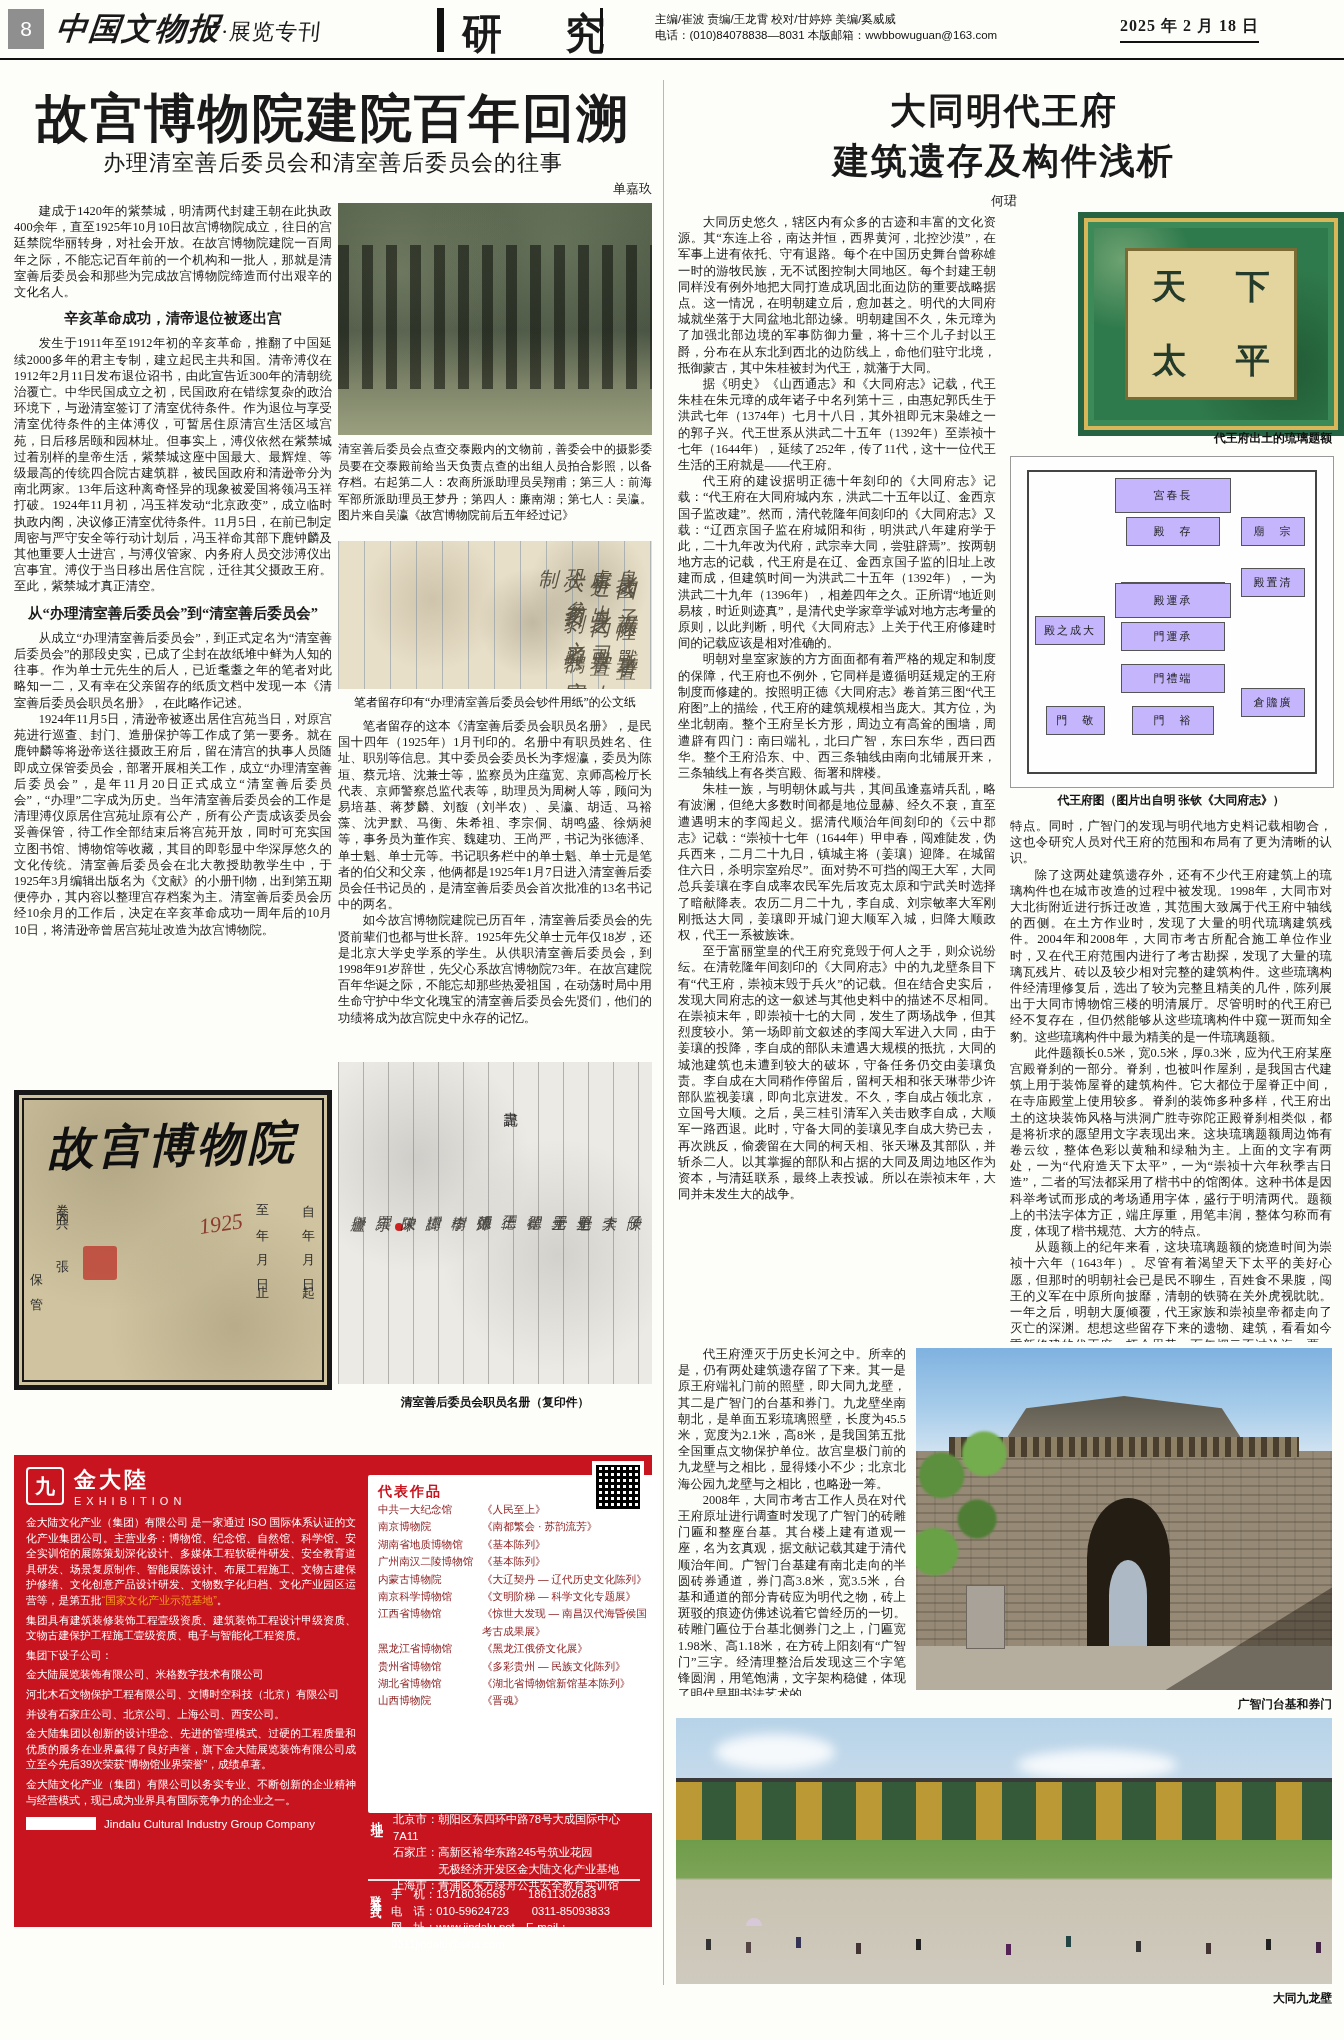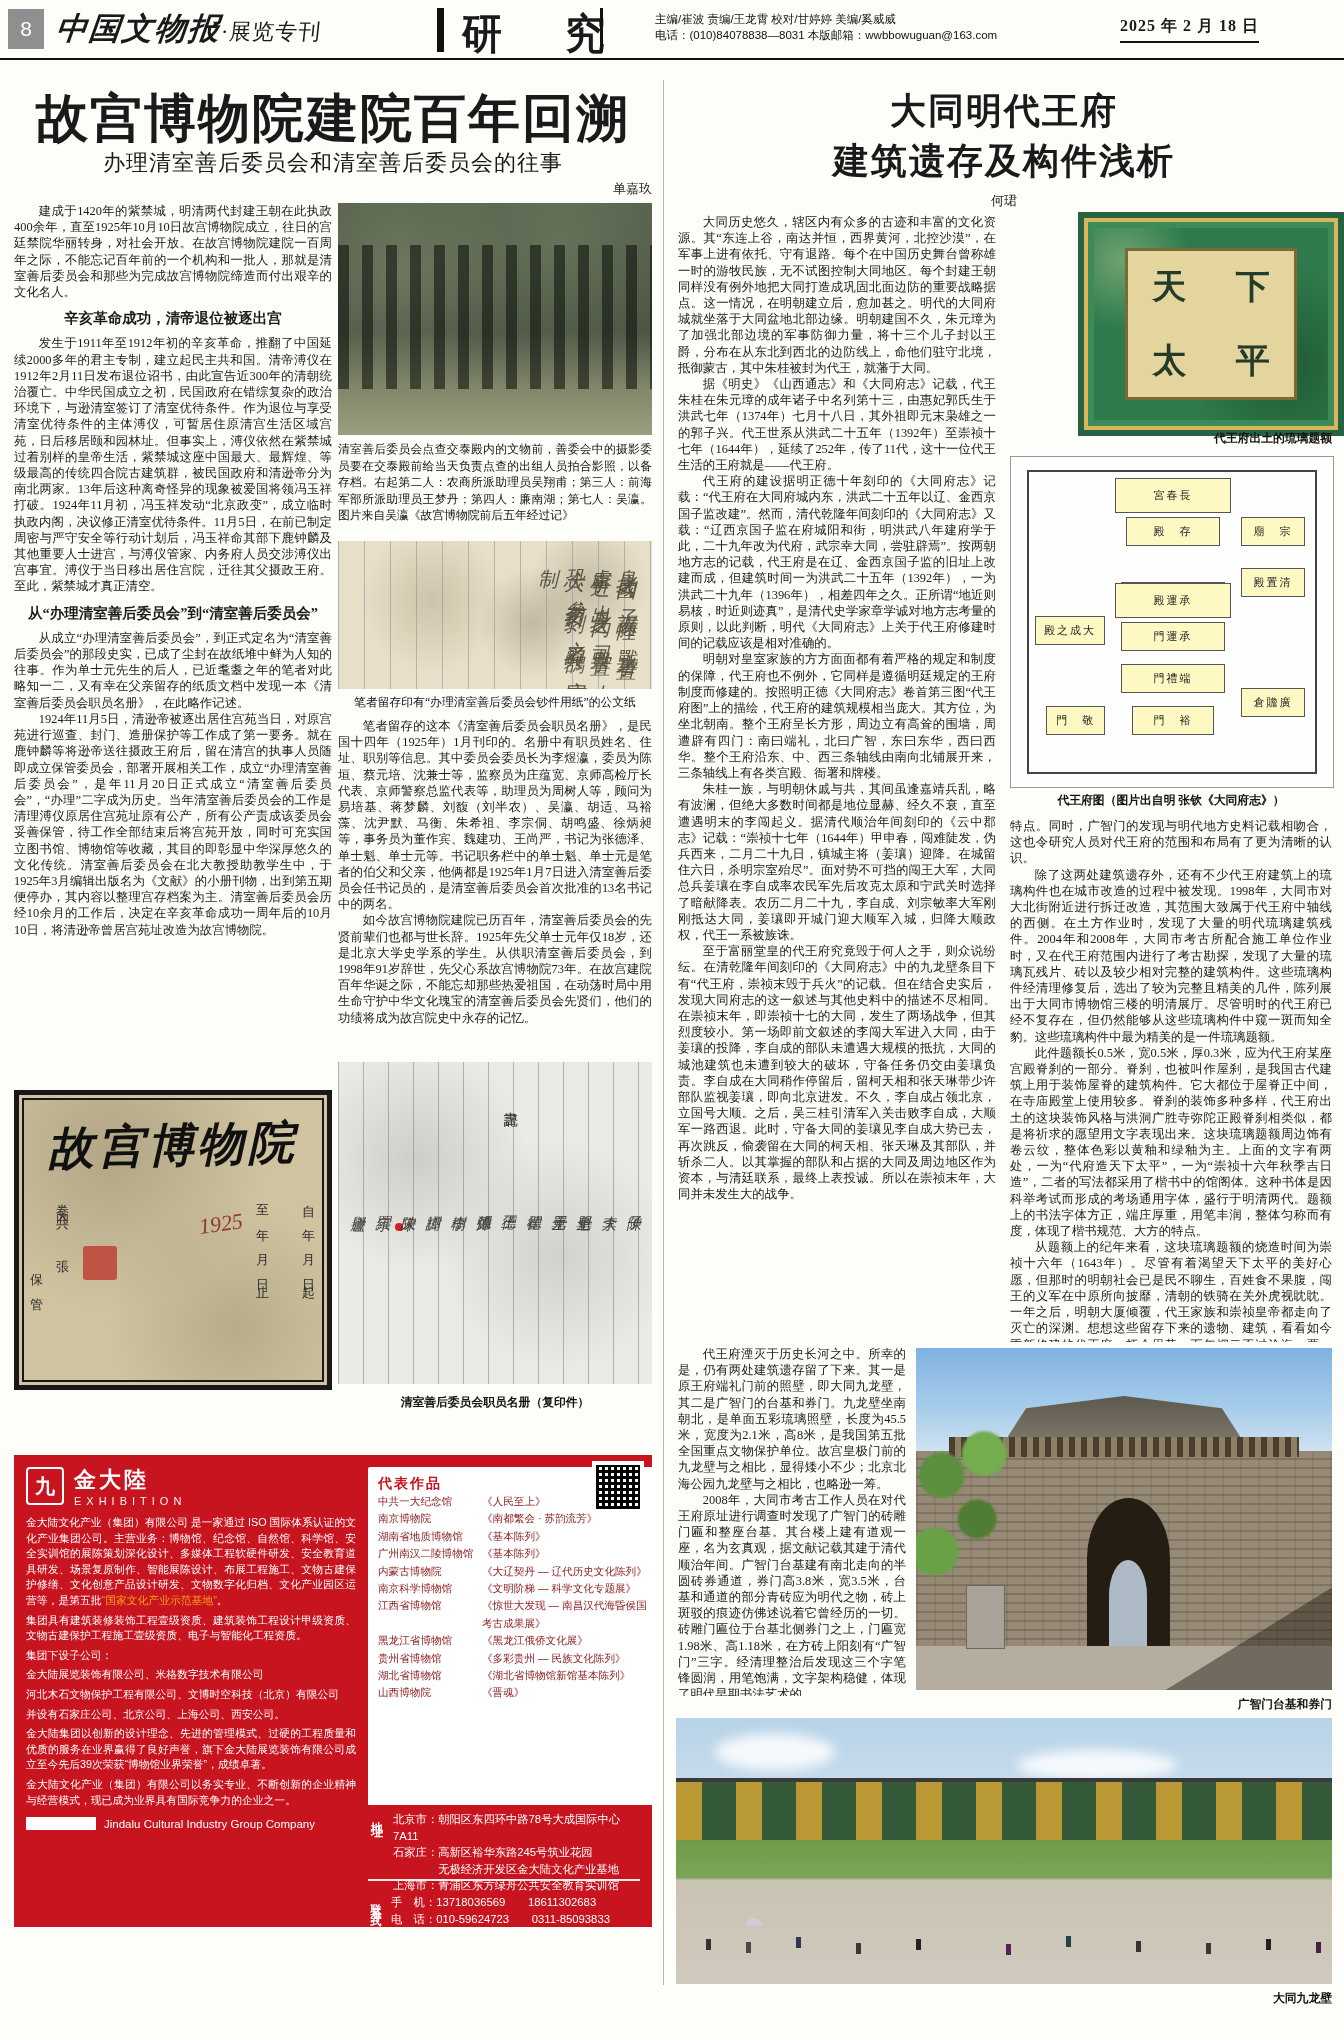--- a/index.html
+++ b/index.html
@@ -65,21 +65,21 @@
   .reddot{position:absolute;width:8px;height:8px;border-radius:50%;background:#c22;}
   .tile-photo{background:
      radial-gradient(circle at 15% 20%, rgba(255,255,200,.3), transparent 25%),
      radial-gradient(circle at 80% 70%, rgba(20,60,30,.5), transparent 40%),
      #2f7a4c;border:6px solid #256342;box-shadow:inset 0 0 0 4px #d8b65a, inset 0 0 0 10px #3c8a58;}
   .tile-inner{position:absolute;inset:14% 16%;background:#e4d49e;border:3px solid #7a6a33;
      display:grid;grid-template-columns:1fr 1fr;align-items:center;justify-items:center;}
   .tile-inner span{font-size:34px;font-weight:900;color:#243a2a;}
   .map-photo{background:#fefefe;border:1px solid #999;}
   .map-outer{position:absolute;inset:4% 5%;border:2px solid #444;}
-  .map-cell{position:absolute;border:1.5px solid #555;background:#fef9c3;display:flex;align-items:center;justify-content:center;
+  .map-cell{position:absolute;border:1.5px solid #555;background:#c4b5fd;display:flex;align-items:center;justify-content:center;
      font-size:11px;letter-spacing:2px;color:#222;}
   .gate-photo{background:linear-gradient(180deg,#7fb2e0 0%,#a8cdea 18%,#cfe2f1 30%,#8a8070 31%,#8a8070 100%);}
   .gate-wall{position:absolute;left:0;top:30%;width:100%;height:58%;
      background:repeating-linear-gradient(0deg, rgba(60,52,40,.25) 0 2px, transparent 2px 9px),
      repeating-linear-gradient(90deg, rgba(60,52,40,.12) 0 2px, transparent 2px 18px),#968a76;}
   .gate-fret{position:absolute;left:8%;top:26%;width:84%;height:6%;background:
      repeating-linear-gradient(90deg,#4a3f2e 0 6px,#8d8064 6px 12px);}
   .gate-roof{position:absolute;left:22%;top:14%;width:56%;height:12%;background:linear-gradient(180deg,#5d594e,#7a7466);
      clip-path:polygon(0 100%,8% 30%,50% 0,92% 30%,100% 100%);}
   .gate-arch{position:absolute;left:41%;top:44%;width:20%;height:44%;background:#241d14;border-radius:50% 50% 0 0/40% 40% 0 0;}
@@ -102,21 +102,21 @@
      box-shadow:40px 3px 0 #544,90px -2px 0 #335,150px 4px 0 #433,210px 0 0 #222,300px 5px 0 #525,360px -3px 0 #244,430px 2px 0 #333,500px 4px 0 #433,560px 0 0 #222,610px 3px 0 #424;}
   .umbrella{position:absolute;width:16px;height:8px;border-radius:8px 8px 0 0;background:#d8c9d8;}
   
   .adbox{background:#c8141f;color:#fff;font-family:"Liberation Sans","DejaVu Sans",sans-serif;}
   .ad-p{font-size:10.8px;line-height:15.6px;text-align:justify;margin-bottom:4px;}
   .ad-hl{color:#f5a11c;}
   .ad-logo-mark{width:34px;height:34px;border:2px solid #fff;border-radius:4px;display:flex;align-items:center;justify-content:center;
      font-size:20px;font-weight:bold;color:#fff;}
   .ad-logo-cn{font-size:22px;font-weight:bold;letter-spacing:3px;}
   .ad-logo-en{font-size:11px;letter-spacing:5px;opacity:.95;}
-  .panel{background:#fff;color:#8d1f20;border-radius:2px;}
+  .panel{background:#fff;color:#8d1f20;border-radius:2px;margin-top:8px;}
   .panel-title{color:#c8141f;font-weight:bold;font-size:14px;letter-spacing:2px;}
   .prow{display:flex;font-size:10.6px;line-height:17.4px;}
   .prow .m{width:104px;flex:none;}
   .prow .t{flex:1;}
   .qr{background:
      repeating-linear-gradient(0deg,#000 0 3px,transparent 3px 6px),
      repeating-linear-gradient(90deg,#000 0 3px,#fff 3px 6px);
      border:4px solid #fff;}
   .ad-sec{border-top:2px solid rgba(255,255,255,.9);}
   .vlabel{writing-mode:vertical-rl;letter-spacing:4px;font-size:12px;font-weight:bold;}
@@ -278,21 +278,21 @@
     <div class="abs ad-sec" style="left:354px;top:348px;width:272px;padding-top:6px;display:flex;gap:8px;">
       <div class="vlabel">地址</div>
       <div>
         <div class="ad-row">北京市：朝阳区东四环中路78号大成国际中心7A11</div>
         <div class="ad-row">石家庄：高新区裕华东路245号筑业花园</div>
         <div class="ad-row">　　　　无极经济开发区金大陆文化产业基地</div>
         <div class="ad-row">上海市：青浦区东方绿舟公共安全教育实训馆</div>
       </div>
     </div>
 
-    <div class="abs ad-sec" style="left:354px;top:424px;width:272px;padding-top:13px;display:flex;gap:8px;">
+    <div class="abs ad-sec" style="left:354px;top:424px;width:272px;padding-top:5px;display:flex;gap:8px;">
       <div class="vlabel" style="font-size:11px;">联系方式</div>
       <div>
         <div class="ad-row">手　机：13718036569　　18611302683</div>
         <div class="ad-row">电　话：010-59624723　　0311-85093833</div>
         <div class="ad-row">网　址：www.jindalu.net　E-mail：0311jindalu@sina.com</div>
       </div>
     </div>
   </div>
 
   <div class="abs h-right" style="left:676px;top:86px;width:656px;">

